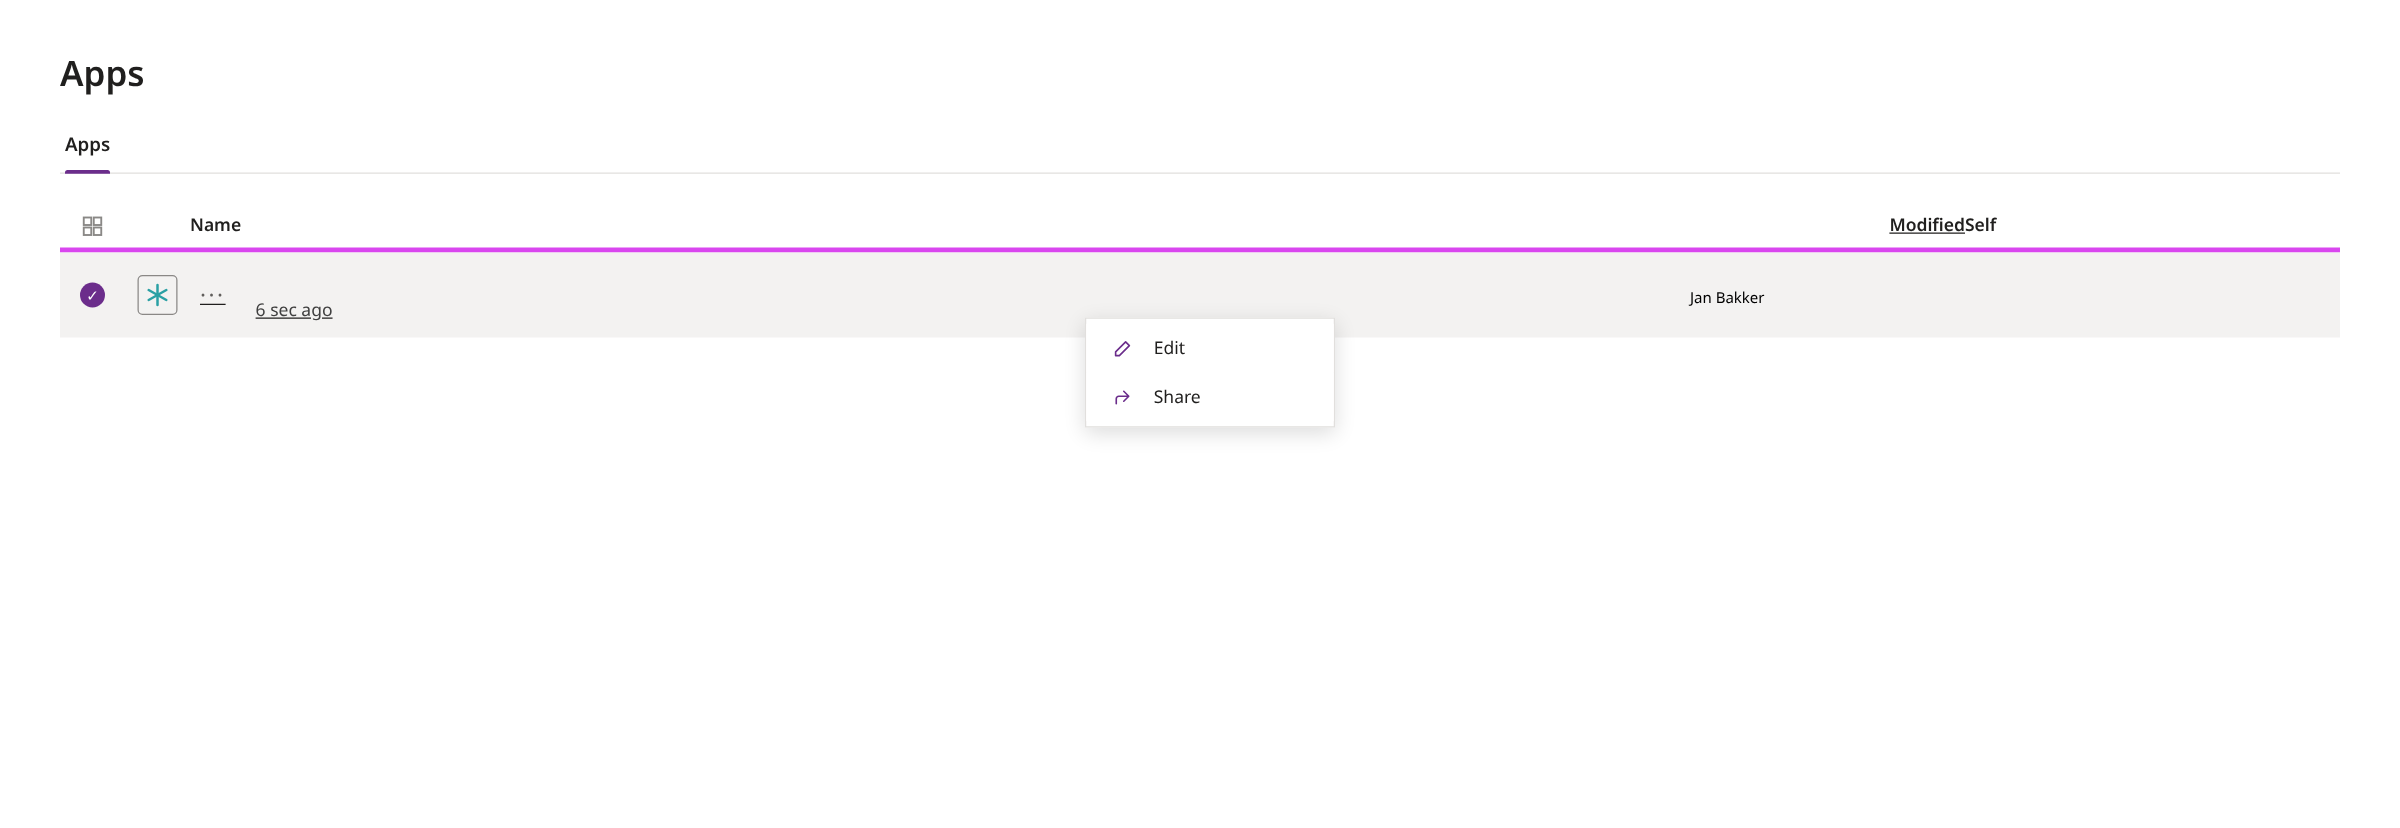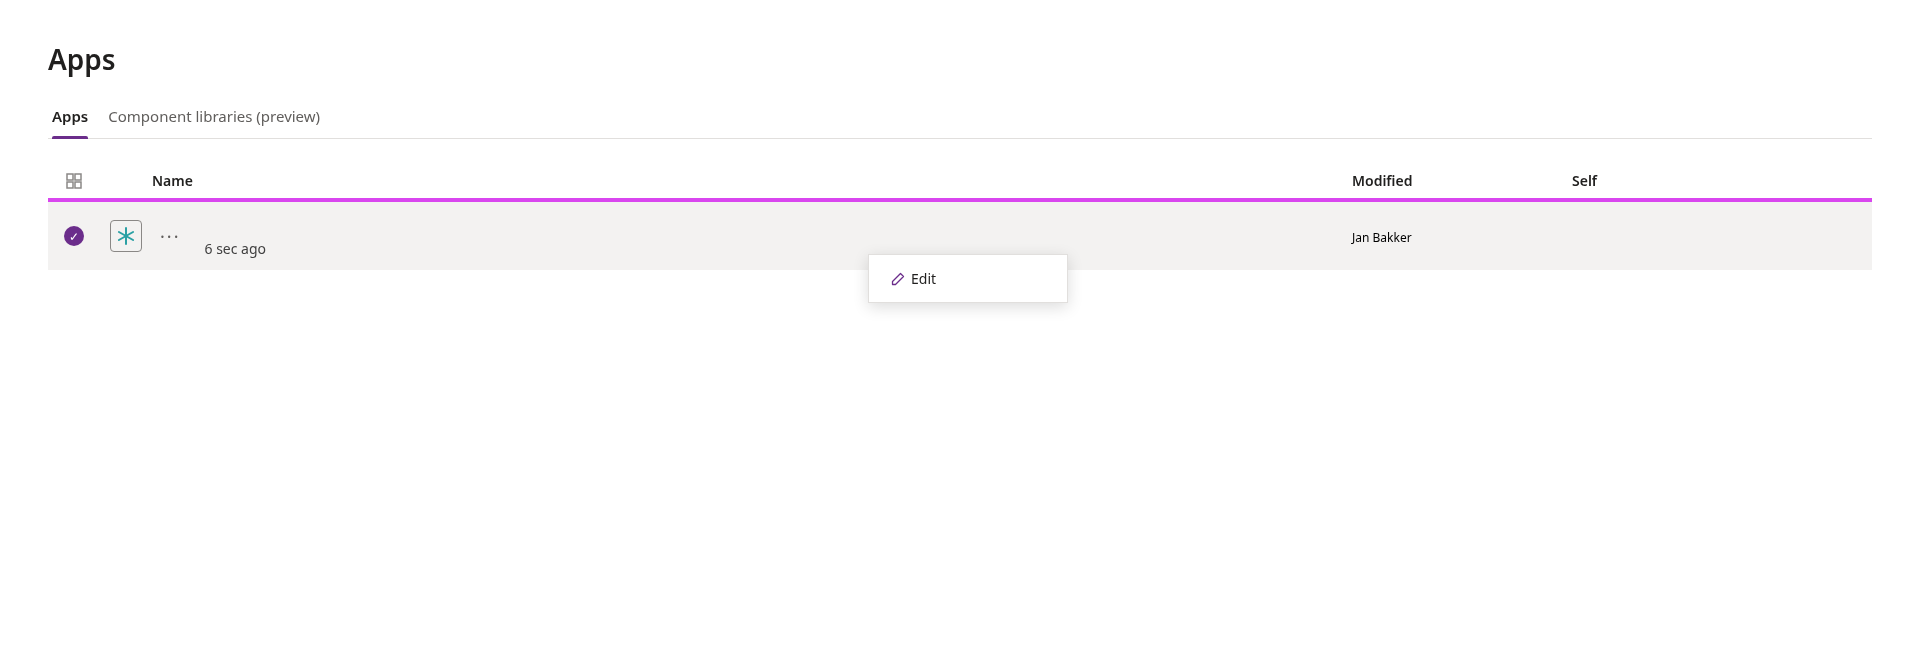--- a/index.html
+++ b/index.html
@@ -70,21 +70,21 @@
 
     .table-header-cell {
       font-size: 14px;
       font-weight: 600;
       color: #201f1e;
     }
 
     .col-checkbox { display: flex; align-items: center; justify-content: center; }
     .col-icon { display: flex; align-items: center; justify-content: center; }
     .col-name {}
-    .col-modified { text-align: left; }
+    .col-modified { text-align: right; text-decoration: underline; }
     .col-owner { text-align: left; }
 
     .table-row {
       display: grid;
       grid-template-columns: 52px 52px 1fr 220px 220px 80px;
       align-items: center;
       padding: 12px 0;
       background: #f3f2f1;
       cursor: pointer;
       position: relative;
@@ -160,21 +160,21 @@
       border: 1px solid #e1dfdd;
       box-shadow: 0 4px 16px rgba(0,0,0,0.14);
       min-width: 200px;
       z-index: 100;
       padding: 4px 0;
     }
 
     .context-menu-item {
       display: flex;
       align-items: center;
-      gap: 4px;
+      gap: 16px;
       padding: 10px 20px;
       font-size: 14px;
       color: #201f1e;
       cursor: pointer;
       background: #ffffff;
     }
 
     .context-menu-item.highlighted {
       background: #f3f2f1;
       border: 2px solid #d13438;
@@ -199,23 +199,20 @@
   </style>
 </head>
 <body>
 
 <div class="page-container">
   <h1 class="page-title">Apps</h1>
 
   <div class="tabs-bar">
     <div class="tab active">
       <span>Apps</span>
-    </div>
-    <div class="tab">
-      <span>Component libraries (preview)</span>
     </div>
   </div>
 
   <div class="table-container">
     <div class="table-header">
       <div class="col-checkbox">
         <svg class="grid-icon-svg" viewBox="0 0 18 18">
           <rect x="2" y="2" width="6" height="6" stroke="#8a8886" stroke-width="1.5"></rect>
           <rect x="10" y="2" width="6" height="6" stroke="#8a8886" stroke-width="1.5"></rect>
           <rect x="2" y="10" width="6" height="6" stroke="#8a8886" stroke-width="1.5"></rect>
@@ -255,16 +252,24 @@
 
       <div class="context-menu">
         <div class="context-menu-item">
           <span class="menu-icon">
             <svg width="14" height="14" viewBox="0 0 14 14" fill="none">
               <path d="M9.5 1.5L12.5 4.5L4.5 12.5H1.5V9.5L9.5 1.5Z" stroke="#6B2D8B" stroke-width="1.3" stroke-linejoin="round"></path>
             </svg>
           </span>
           <span>Edit</span>
         </div>
+        <div class="context-menu-item">
+          <span class="menu-icon">
+            <svg width="14" height="14" viewBox="0 0 14 14" fill="none">
+              <path d="M8 2L12 6M12 6L8 10M12 6H4C2.9 6 2 6.9 2 8V12" stroke="#6B2D8B" stroke-width="1.3" stroke-linecap="round" stroke-linejoin="round"></path>
+            </svg>
+          </span>
+          <span>Share</span>
+        </div>
       </div>
     </div>
   </div>
 </div>
 
 </body></html>

